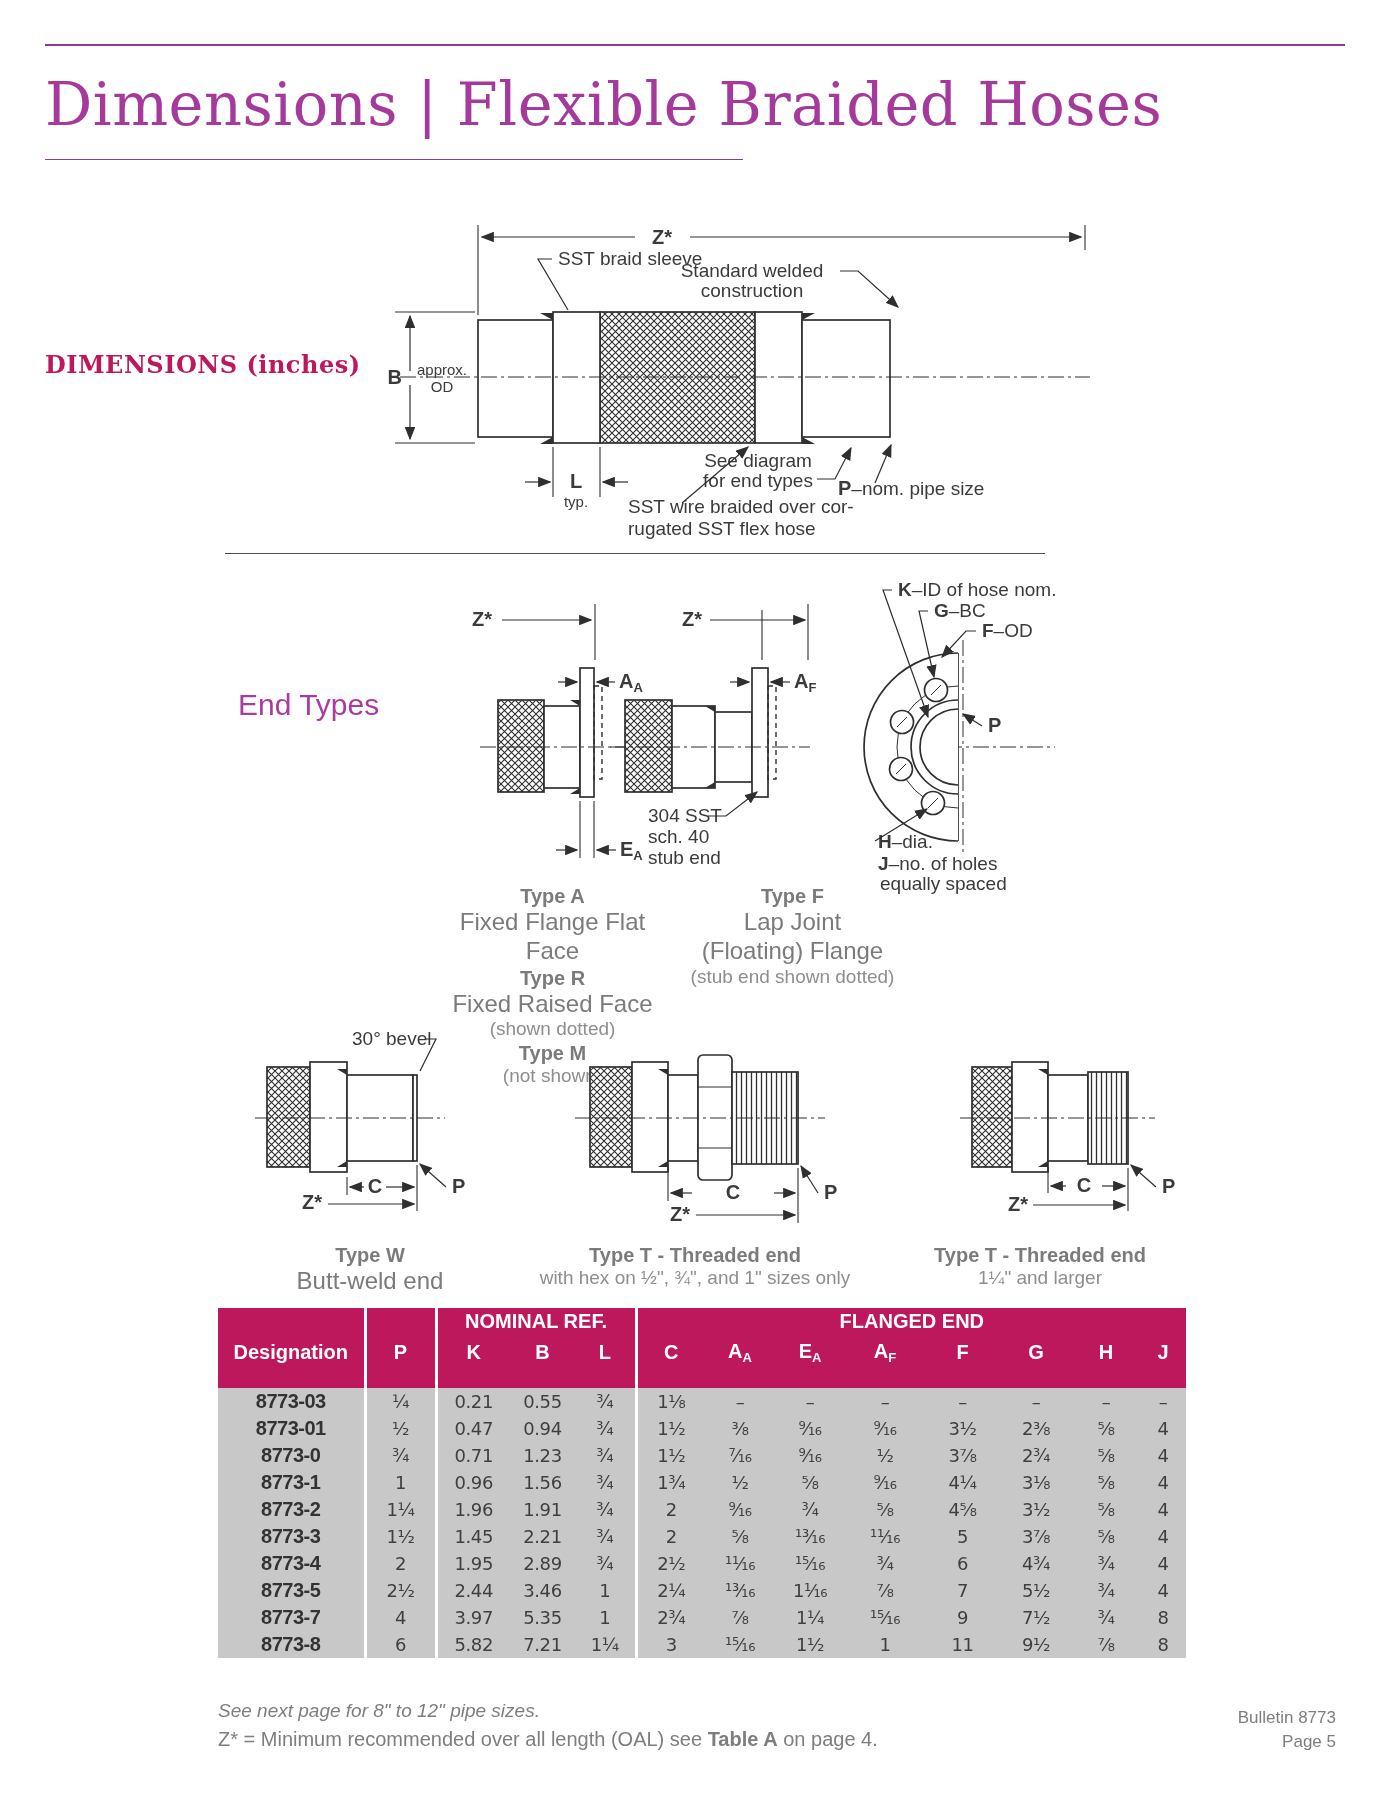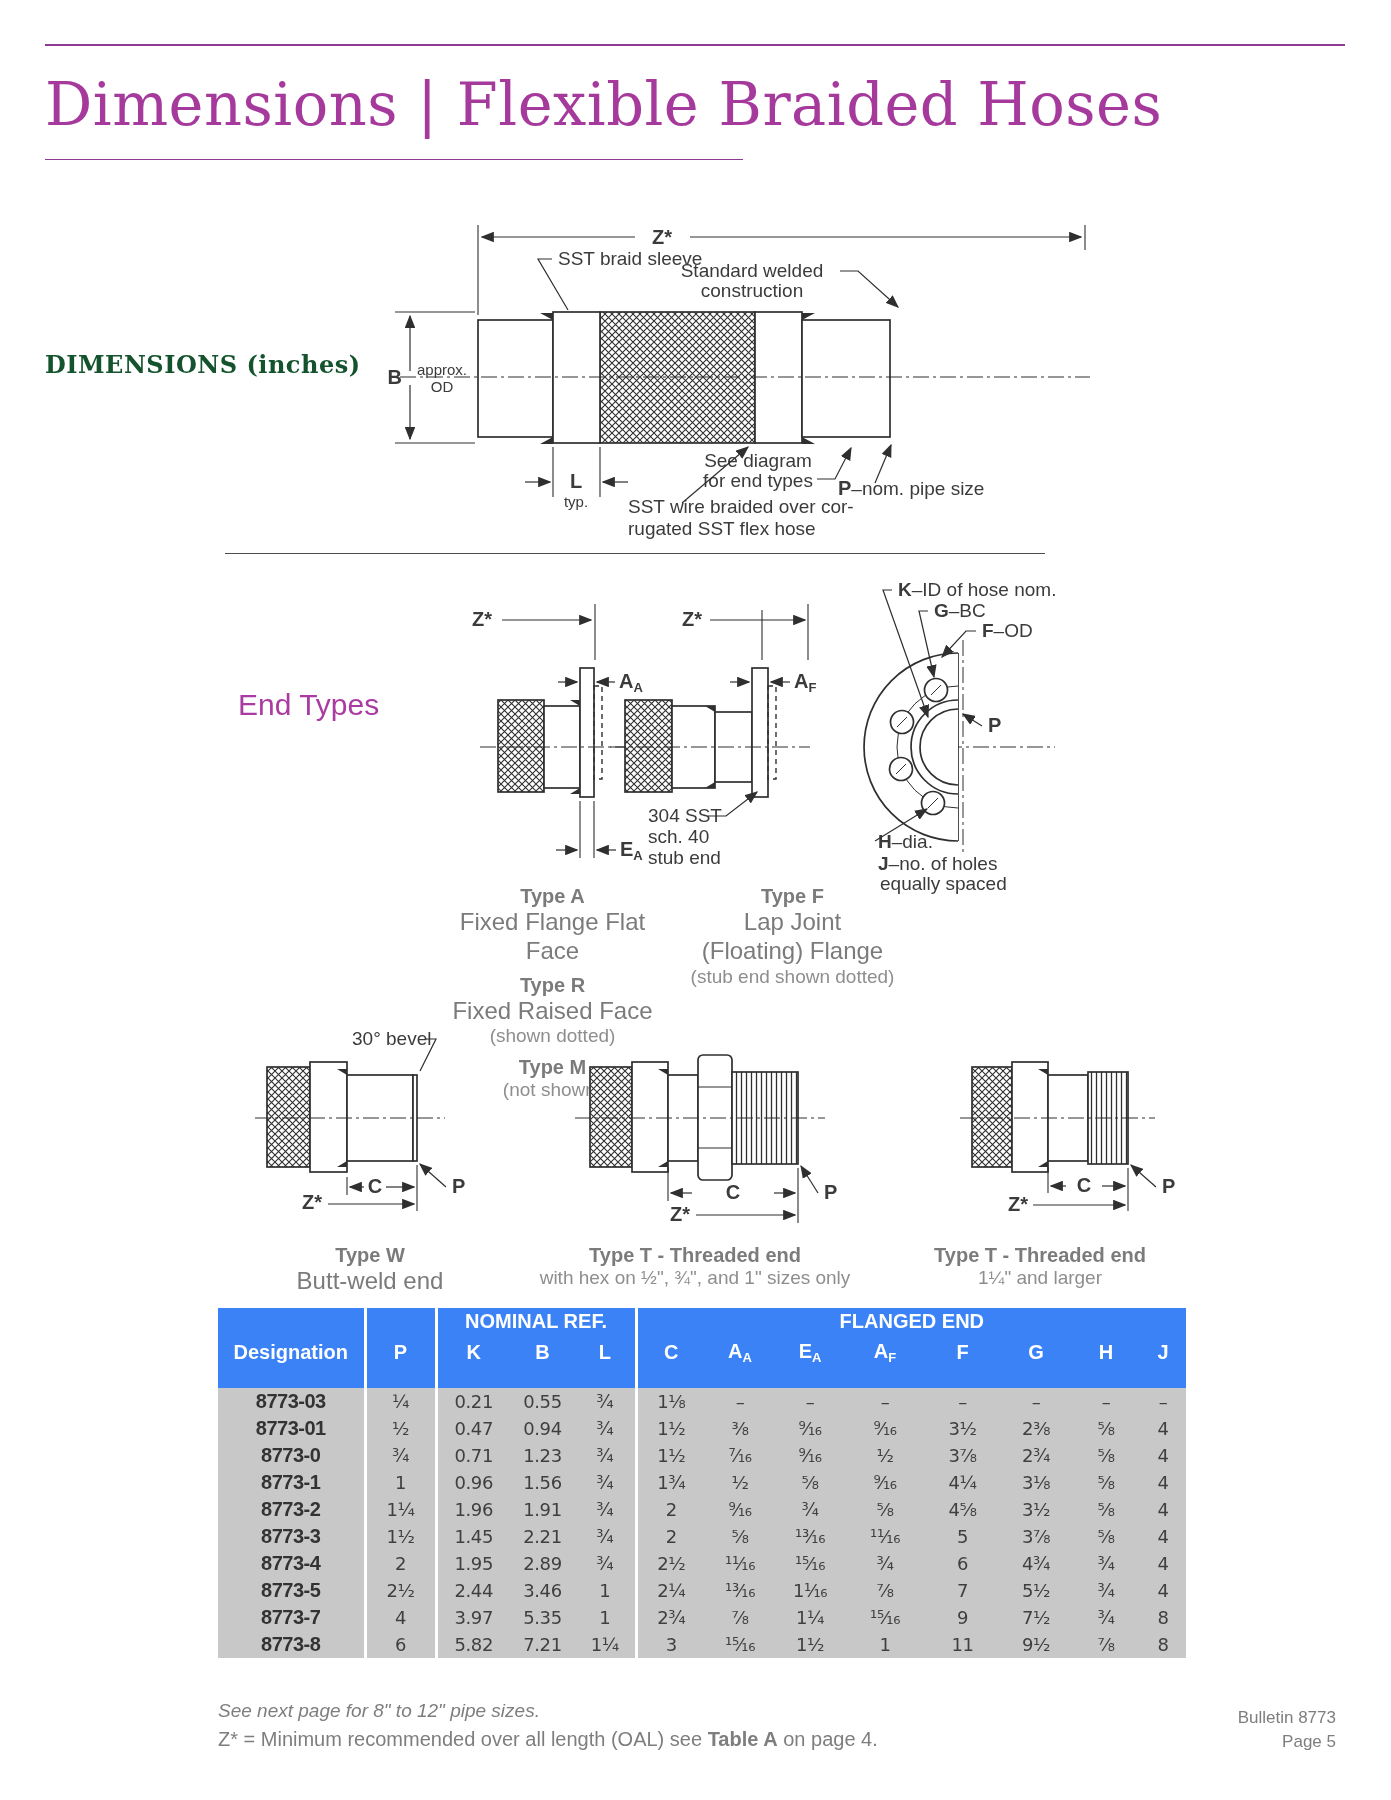--- a/index.html
+++ b/index.html
@@ -5,21 +5,21 @@
   html,body { margin:0; padding:0; background:#e8e8e8; }
   #page { position:relative; width:1391px; height:1800px; background:#ffffff; overflow:hidden;
           font-family:"Liberation Sans", sans-serif; }
 
   
   .rule-top { position:absolute; left:45px; top:44px; width:1300px; height:2px; background:#8f3a95; }
   #page-title { position:absolute; left:45px; top:70px; margin:0; font-family:"DejaVu Serif", serif;
                 font-weight:400; font-size:59px; color:#a63a9c; letter-spacing:0.5px; }
   .rule-sub { position:absolute; left:45px; top:159px; width:698px; height:1px; background:#8f3a95; }
   #dims-label { position:absolute; left:45px; top:350px; font-family:"DejaVu Serif", serif;
-                font-weight:600; font-size:24px; color:#14532d; letter-spacing:0.5px; }
+                font-weight:600; font-size:24px; color:#be185d; letter-spacing:0.5px; }
   .rule-mid { position:absolute; left:225px; top:553px; width:820px; height:1px; background:#4d4d4d; }
   #end-types-label { position:absolute; left:238px; top:688px; font-size:30px; color:#aa3ba2; }
 
   
   #main-svg     { position:absolute; left:290px; top:195px; width:810px; height:350px; }
   #endtypes-svg { position:absolute; left:410px; top:560px; width:660px; height:340px; }
   #bottom-svg   { position:absolute; left:240px; top:1015px; width:940px; height:215px; }
 
   svg text { font-family:"Liberation Sans", sans-serif; fill:#3b3b3b; }
   .dimtxt { font-weight:700; font-size:20px; }
@@ -34,31 +34,31 @@
   .dim  { stroke:#2f2f2f; stroke-width:1.2; fill:none; }
   .ext  { stroke:#2f2f2f; stroke-width:1.1; }
   .solid { fill:#2f2f2f; }
   .dashed { stroke:#2f2f2f; stroke-width:1.4; fill:none; stroke-dasharray:5 4; }
 
   
   .cap { position:absolute; text-align:center; color:#7b7b7b; line-height:1.2; }
   .cap .t { font-weight:700; font-size:20px; }
   .cap .n { font-weight:400; font-size:24px; }
   .cap .p { font-weight:400; font-size:19px; color:#8e8e8e; }
-  .cap .mt { margin-top:7px; }
+  .cap .mt { }
   #cap-a { left:430px; top:884px; width:245px; }
   #cap-f { left:665px; top:884px; width:255px; }
   #cap-w { left:275px; top:1243px; width:190px; }
   #cap-tmid { left:530px; top:1243px; width:330px; }
   #cap-tright { left:890px; top:1243px; width:300px; }
 
   
   #table-wrap { position:absolute; left:218px; top:1308px; }
   .hose-table { border-collapse:collapse; table-layout:fixed; width:968px; }
-  .hose-table th { background:#3b82f6; color:#ffffff; font-weight:700; text-align:center; padding:0; }
+  .hose-table th { background:#be185d; color:#ffffff; font-weight:700; text-align:center; padding:0; }
   .hose-table .grow th { font-size:20px; height:27px; vertical-align:middle; }
   .hose-table .crow th { font-size:20px; height:35px; vertical-align:middle; padding-bottom:18px; }
   .subsc { font-size:13px; vertical-align:-4px; font-weight:700; }
   .db { border-right:3px solid #ffffff; }
   .hose-table tbody td { background:#c8c8c8; text-align:center; vertical-align:middle;
         height:27px; font-family:"DejaVu Sans", sans-serif; font-size:18px;
         letter-spacing:-0.4px; color:#3f3f3f; padding:0; }
   .hose-table tbody td:nth-child(1),
   .hose-table tbody td:nth-child(2),
   .hose-table tbody td:nth-child(5) { border-right:3px solid #ffffff; }

